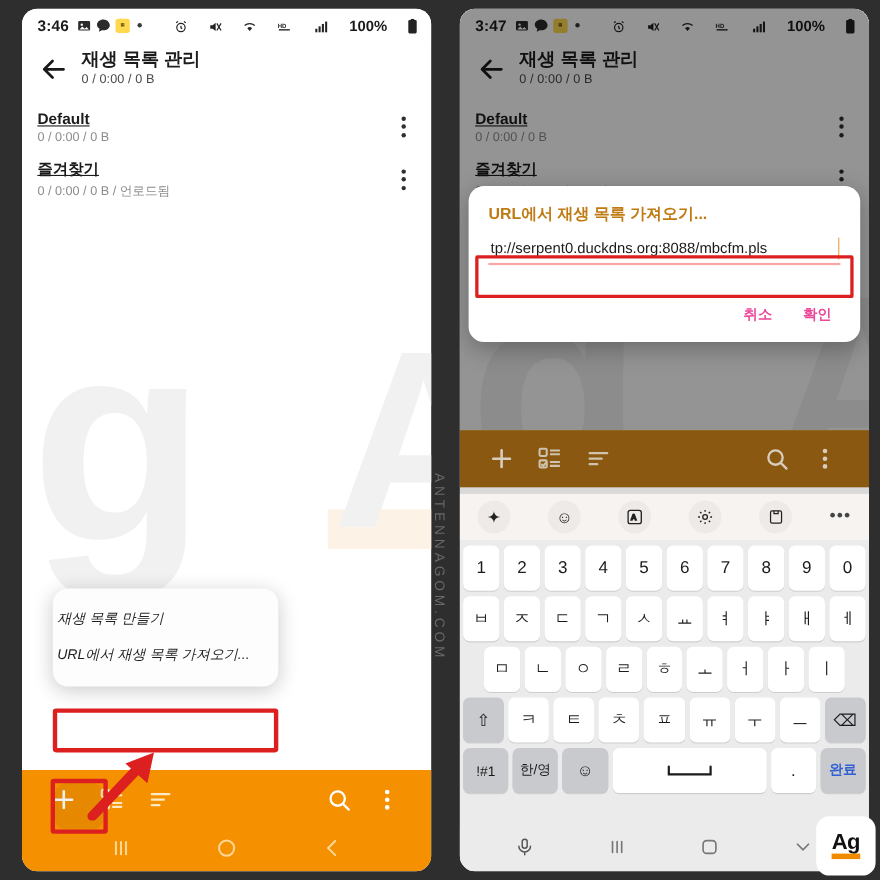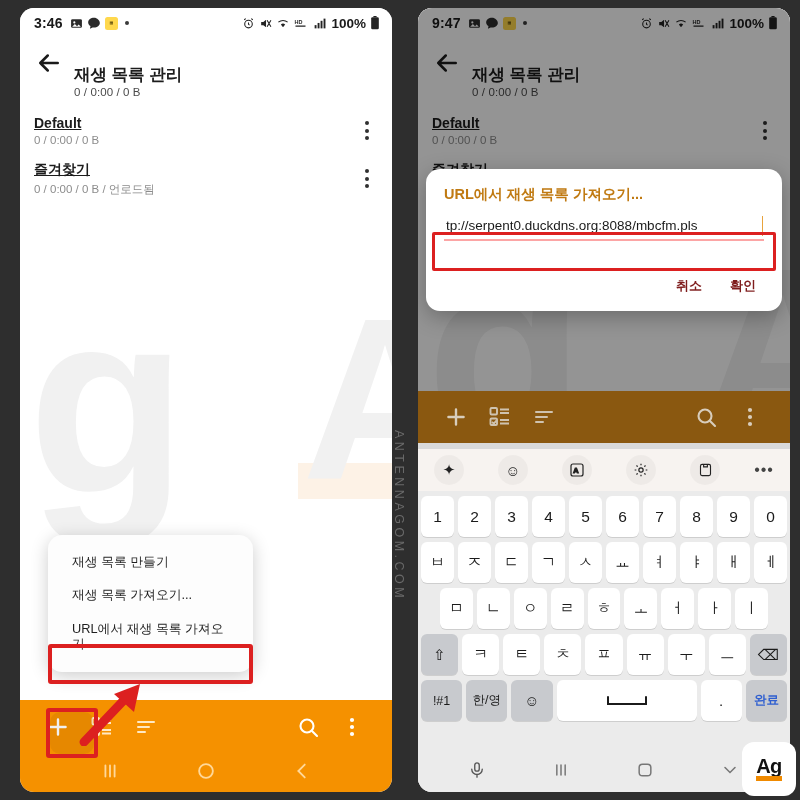--- a/index.html
+++ b/index.html
@@ -26,38 +26,38 @@
   .statusbar {
     height: 30px;
     display: flex; align-items: center;
     padding: 0 12px 0 14px;
     font-size: 13.5px; font-weight: 600; color: #1a1a1a;
     position: relative; z-index: 5;
     background: #fff;
   }
   .sb-time { font-size: 14px; font-weight: 600; letter-spacing: .2px; }
   .sb-left-icons { display: flex; align-items: center; gap: 4px; margin-left: 7px; }
-  .sb-right { margin-left: auto; display: flex; align-items: center; gap: 4px; }
+  .sb-right { margin-left: auto; display: flex; align-items: flex-end; gap: 18px; }
   .sb-pct { font-size: 13.5px; font-weight: 600; margin-left: 1px; }
   .ic { display:inline-flex; align-items:center; justify-content:center; }
   .badge-yellow {
     width: 13px; height: 13px; border-radius: 2.5px; background: #ffd84d;
     display:inline-flex; align-items:center; justify-content:center;
     font-size: 4px; font-weight: 700; color:#3b2d00; line-height:1;
   }
   .dot-small { width: 4px; height: 4px; border-radius: 50%; background: #3a3a3a; margin-left:3px; }
 
   
   .app-header {
     display: flex; align-items: flex-start;
     padding: 6px 14px 10px 14px;
     position: relative; z-index: 5; background: transparent;
   }
   .back-arrow { width: 34px; height: 34px; flex: 0 0 34px; margin-top: 4px; }
-  .header-text { margin-left: 6px; margin-top: 20px; }
+  .header-text { margin-left: 6px; }
   .header-title { font-size: 16.5px; font-weight: 700; color: #1c1c1c; line-height: 1.25; }
   .header-sub { font-size: 11.5px; color: #4a4a4a; margin-top: 1px; letter-spacing:.1px;}
 
   
   .playlists { position: relative; z-index: 5; }
   .pl-row {
     display: flex; align-items: center;
     padding: 7px 14px 7px 14px;
     min-height: 46px;
   }
@@ -86,21 +86,21 @@
   }
 
   
   .popup-menu {
     position: absolute; left: 28px; top: 527px; width: 205px;
     background: #fdfdfd; border-radius: 14px;
     box-shadow: 0 4px 18px rgba(0,0,0,.20);
     padding: 10px 0 12px 0; z-index: 20;
   }
   .menu-item {
-    font-size: 12.8px; color: #1f1f1f; padding: 9px 24px; line-height: 1.2;
+    font-size: 12.8px; color: #1f1f1f; padding: 9px 4px; line-height: 1.2; font-style: italic;
   }
   .menu-item.hl { position: relative; }
   .menu-hl-box {
     position: absolute; left: 28px; top: 636px; width: 205px; height: 40px;
     border: 4px solid #dc2020; border-radius: 3px; z-index: 22; pointer-events:none;
   }
 
   
   .red-arrow { position: absolute; left: 48px; top: 672px; width: 90px; height: 66px; z-index: 23; }
 
@@ -152,21 +152,21 @@
     border: none; border-bottom: 2px solid #fca5a5; outline: none;
     padding: 4px 2px 6px 2px; background: transparent;
     font-family: "Liberation Sans", sans-serif;
   }
   .caret { position:absolute; right: 1px; top: 2px; width: 1.5px; height: 20px; background:#e8a33d;}
   .dlg-input-hl {
     position: absolute; left: 6px; top: 63px; width: 344px; height: 39px;
     border: 3.5px solid #dc2020; border-radius: 2px; pointer-events: none;
   }
   .dlg-actions { display: flex; justify-content: flex-end; gap: 20px; margin-top: 30px; padding-right: 4px;}
-  .dlg-btn { font-size: 13px; font-weight: 700; color: #7f1d1d; padding: 6px 4px; }
+  .dlg-btn { font-size: 13px; font-weight: 700; color: #ec4899; padding: 6px 4px; }
 
   
   .keyboard {
     position: absolute; left: 0; top: 441px; width: 372px; height: 343px;
     background: #ebebeb; z-index: 12;
     display: flex; flex-direction: column;
   }
   .kb-toolbar {
     height: 42px; background: #f7f3f0;
     display: flex; align-items: center; padding: 0 16px;
@@ -324,21 +324,20 @@
         <div class="kebab">
             <i></i>
             <i></i>
             <i></i>
           </div>
       </div>
     </div>
 
     <div class="popup-menu">
       <div class="menu-item">재생 목록 만들기</div>
-      <div class="menu-item">재생 목록 가져오기...</div>
       <div class="menu-item hl">URL에서 재생 목록 가져오기...</div>
     </div>
     <div class="menu-hl-box"></div>
 
     <svg class="red-arrow" viewBox="0 0 90 66">
       <path d="M16 62 L56 20" stroke="#dc2020" stroke-width="9" stroke-linecap="round"></path>
       <path d="M72 4 L46 14 L66 32 Z" fill="#dc2020"></path>
     </svg>
 
     <div class="bottom-bar">
@@ -401,21 +400,21 @@
 
   <div class="phone phone-right">
 
     <div class="right-app">
       <div class="watermark">
         <div class="wm-g" style="top:240px">g</div>
         <div class="wm-a" style="top:250px">A</div>
       </div>
 
       <div class="statusbar">
-        <span class="sb-time">9:47</span>
+        <span class="sb-time">3:47</span>
         <span class="sb-left-icons">
           <span class="ic">
             <svg width="13" height="13" viewBox="0 0 24 24">
                 <rect x="2" y="4" width="20" height="16" rx="2.5" fill="#2b2b2b"></rect>
                 <circle cx="8" cy="10" r="2" fill="#fff"></circle>
                 <path d="M4 18l5-5 4 4 3-3 4 4z" fill="#fff"></path>
               </svg>
           </span>
           <span class="ic">
             <svg width="14" height="14" viewBox="0 0 24 24">

